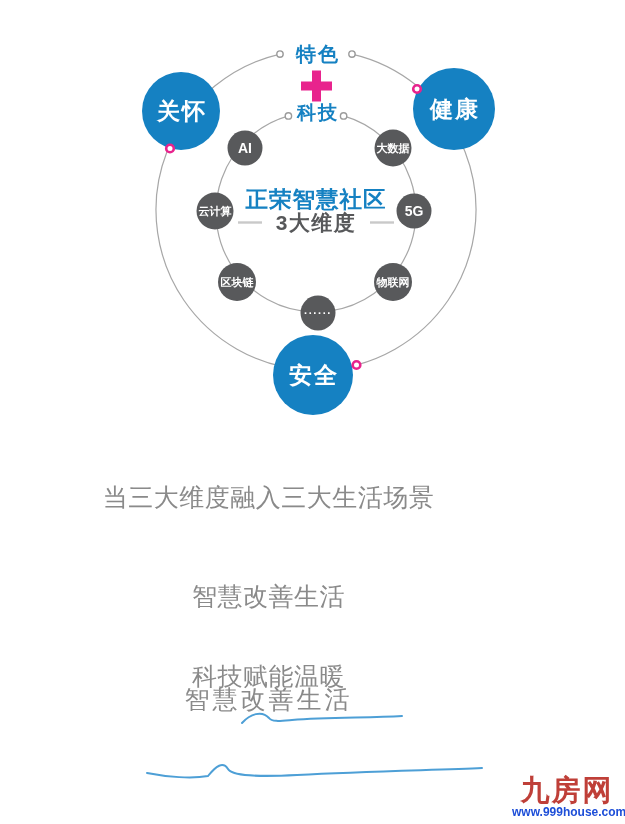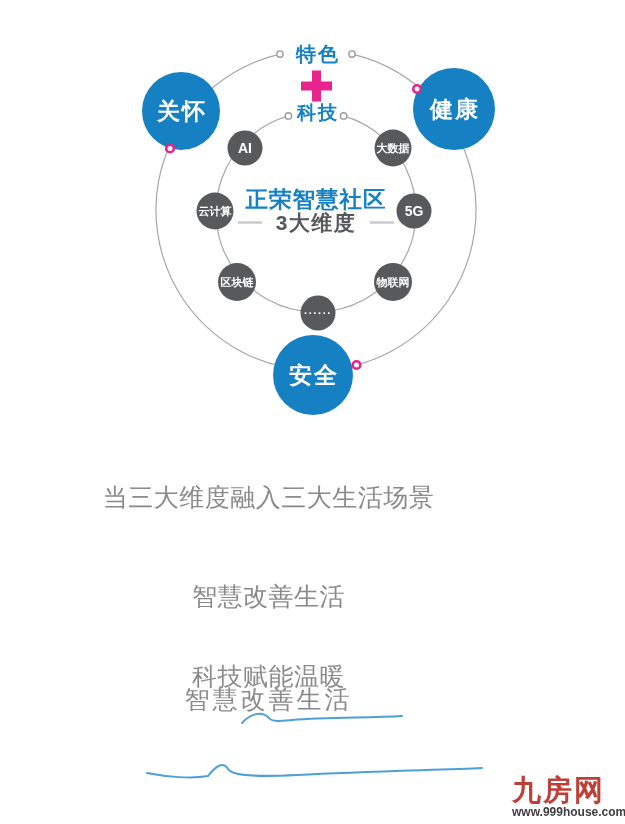--- a/index.html
+++ b/index.html
@@ -63,32 +63,32 @@
     font-family: Liberation Serif, serif;
   }
   .underline-svg {
     position: absolute;
   }
   .brand {
     position: absolute;
     left: 512px;
     top: 775px;
     width: 110px;
-    text-align: left;
+    text-align: center;
   }
   .brand-name {
     color: #bf3f38;
     font-size: 29px;
     font-weight: bold;
     letter-spacing: 2px;
     line-height: 31px;
     white-space: nowrap;
   }
   .brand-url {
-    color: #404040;
+    color: #1d4ed8;
     font-size: 12px;
     font-weight: bold;
     line-height: 13px;
     white-space: nowrap;
   }
 </style>
 </head>
 <body>
 
 <div class="page">

